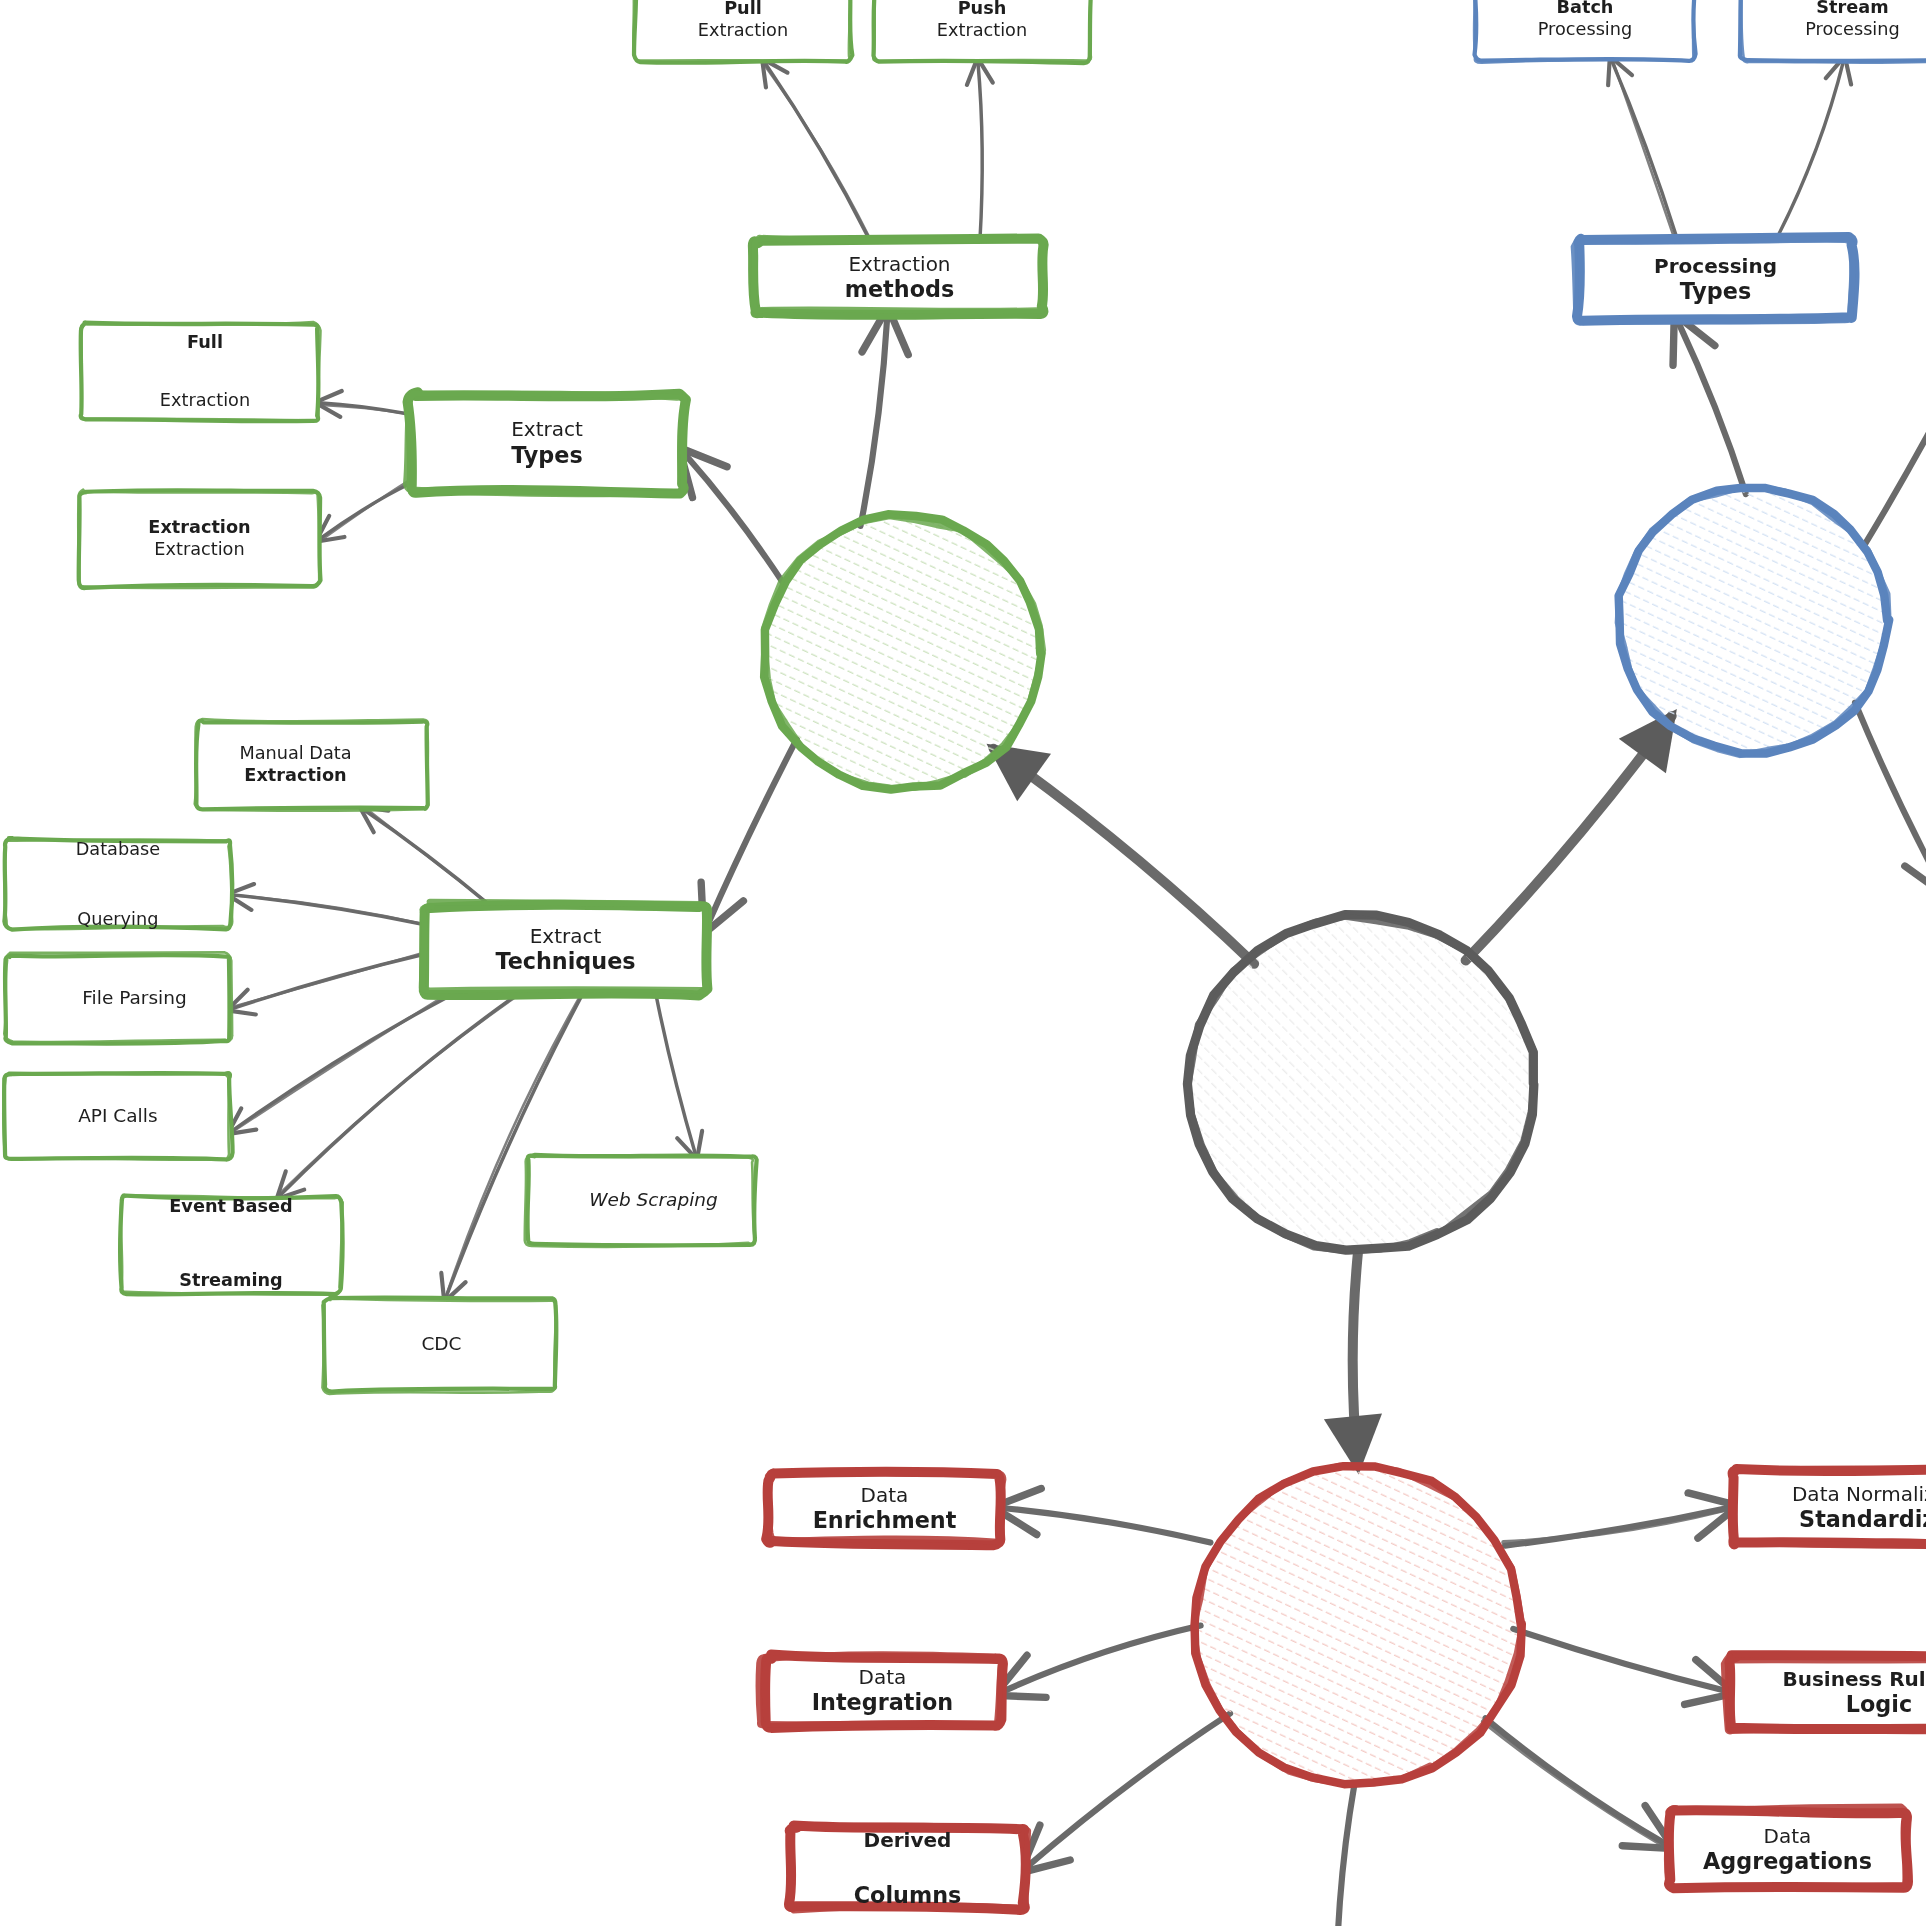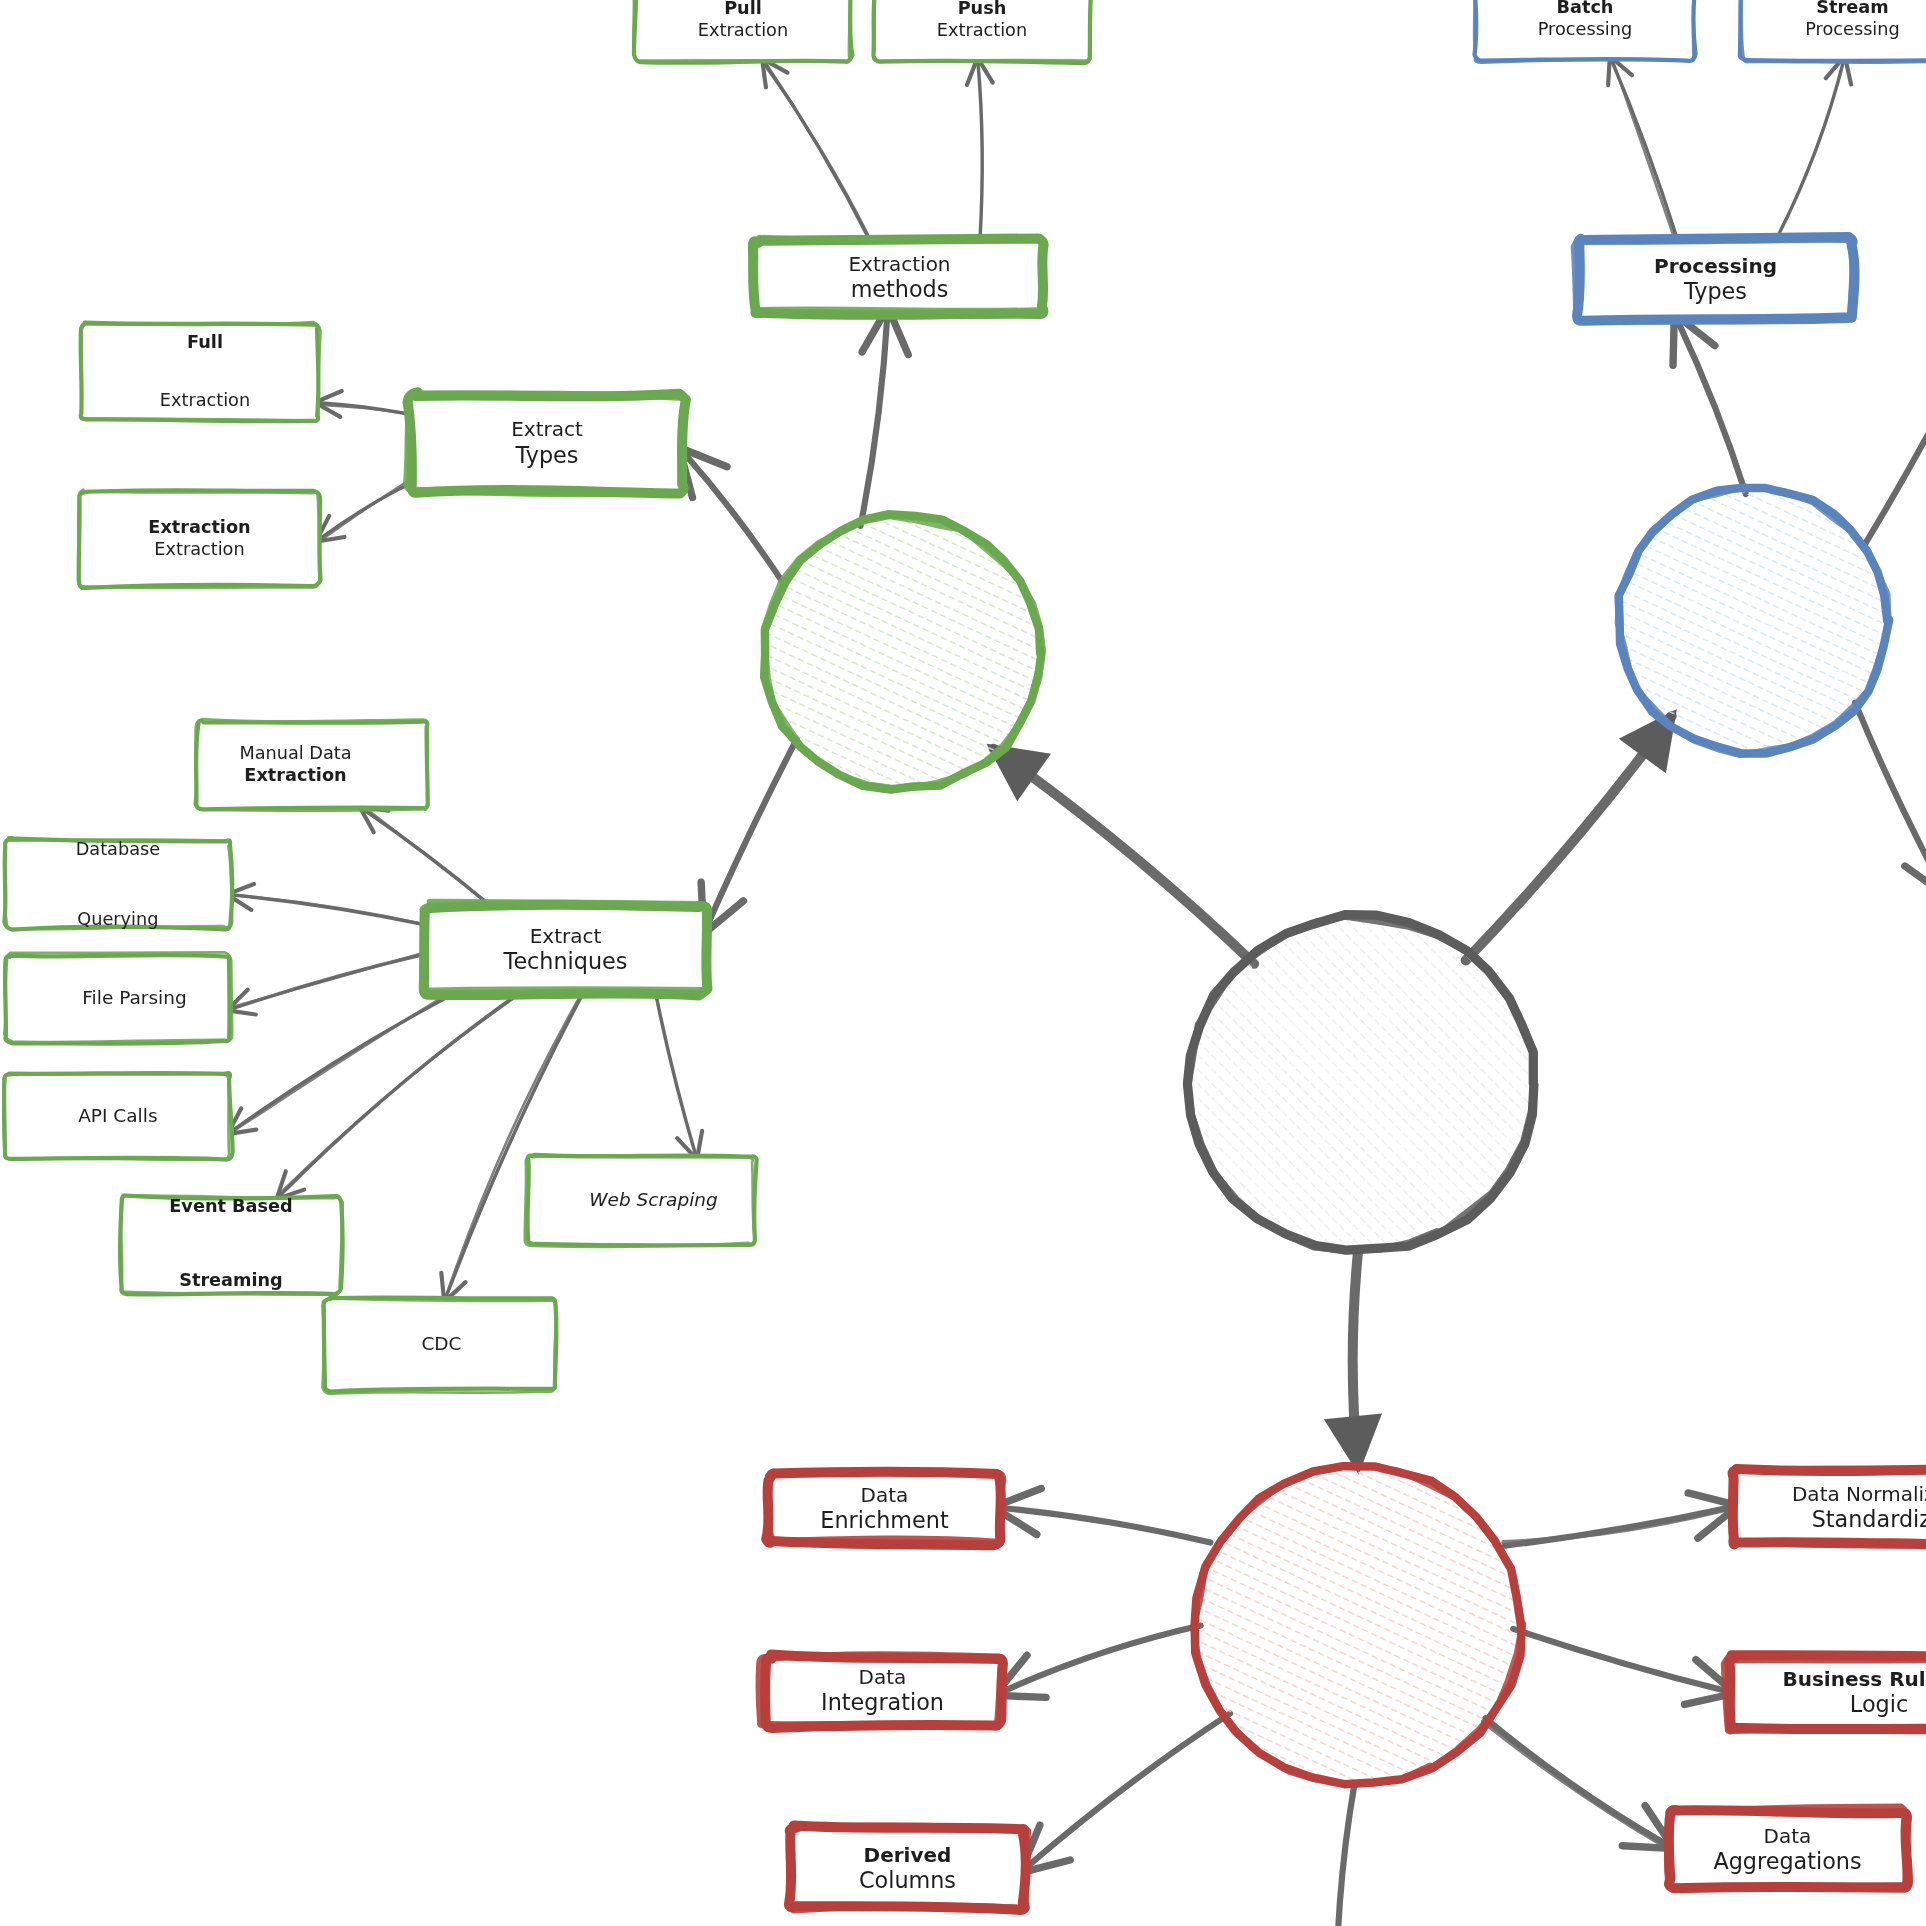--- a/index.html
+++ b/index.html
@@ -9,21 +9,21 @@
   .nlabel{
     position:absolute;display:flex;flex-direction:column;align-items:center;justify-content:center;
     text-align:center;color:#1e1e1e;pointer-events:none;line-height:1.22;
     font-family:"DejaVu Sans",sans-serif;
   }
   .nlabel .l1,.nlabel .l2{display:block;white-space:nowrap;}
   .b{font-weight:700;}
   .hub .l1{font-size:33px;}
   .hub .cap{font-size:45px;font-weight:700;}
   .t-major .l1{font-size:20px;}
-  .t-major .l2{font-size:22.3px;font-weight:400;}
+  .t-major .l2{font-size:22.3px;font-weight:700;}
   .t-norm .l1{font-size:17.7px;}
   .t-norm .l2{font-size:17.7px;}
   .t-norm .l2.b{font-weight:700;}
   .t-one{font-size:18.5px;}
 </style>
 </head>
 <body>
 
 <div id="stage">
   <svg id="canvas" viewBox="0 0 7316 6404">
@@ -1540,21 +1540,21 @@
         <span class="l2">Processing</span>
       </div>
       <div class="nlabel t-major" style="left: 769px; top: 1475px; width: 231px; height: 67px;">
         <span class="l1">Data</span>
         <span class="l2 b">Enrichment</span>
       </div>
       <div class="nlabel t-major" style="left: 764px; top: 1656px; width: 237px; height: 69px;">
         <span class="l1">Data</span>
         <span class="l2 b">Integration</span>
       </div>
-      <div class="nlabel t-major" style="left: 790px; top: 1828px; width: 235px; height: 81px;">
+      <div class="nlabel t-major" style="left: 790px; top: 1828px; width: 235px; height: 81px; justify-content: space-between;">
         <span class="l1 b">Derived</span>
         <span class="l2 b">Columns</span>
       </div>
       <div class="nlabel t-major" style="left: 1732px; top: 1470px; width: 335px; height: 75px;">
         <span class="l1">Data Normalization &amp;</span>
         <span class="l2 b">Standardization</span>
       </div>
       <div class="nlabel t-major" style="left: 1729px; top: 1656px; width: 300px; height: 73px;">
         <span class="l1 b">Business Rules &amp;</span>
         <span class="l2 b">Logic</span>

